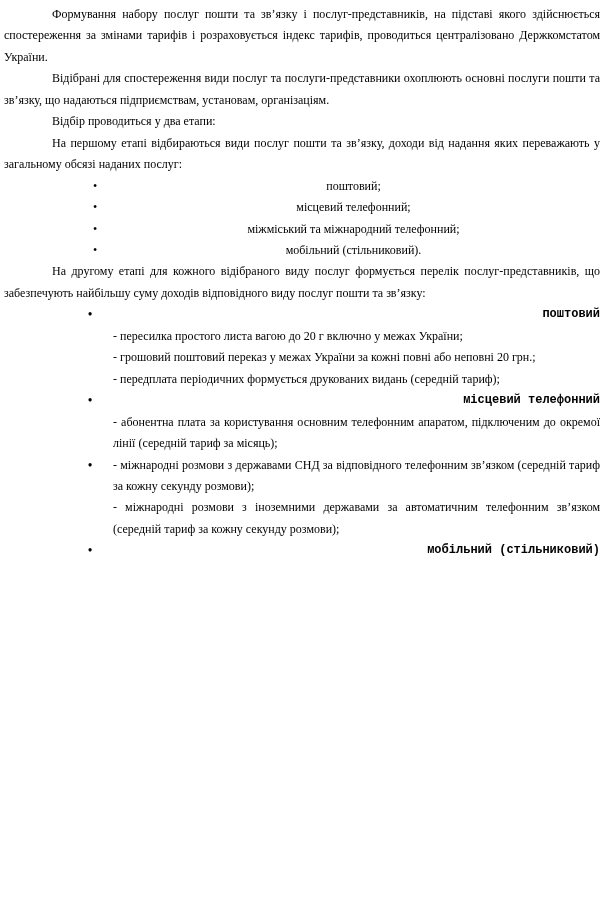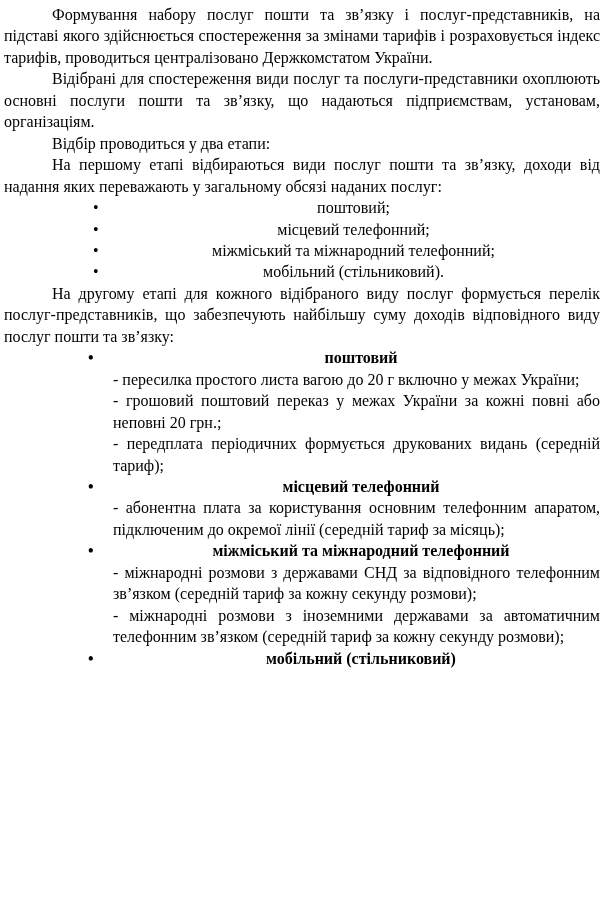--- a/index.html
+++ b/index.html
@@ -7,21 +7,21 @@
   body {
     width: 607px;
     height: 910px;
     overflow: hidden;
     background: #ffffff;
   }
   .page {
     width: 607px;
     height: 662px;
     font-family: "Liberation Serif", "DejaVu Serif", serif;
-    font-size: 16px;
+    font-size: 12px;
     line-height: 21.45px;
     color: #000000;
     padding: 4px 7px 0 4px;
     text-align: justify;
   }
   p { margin: 0; }
   .para { text-indent: 48px; text-align: justify; }
   ul { margin: 0; padding: 0; list-style: none; }
 
   
@@ -45,21 +45,22 @@
   .stage2 .group::before {
     content: "\2022";
     position: absolute;
     left: -25px;
     top: 0;
     font-weight: bold;
   }
   .group-title {
     font-weight: bold;
     padding-left: 9px;
-    text-align: center;
+    text-align: right;
+    font-family: Liberation Mono, monospace;
   }
   .sub { text-align: justify; }
 </style>
 </head>
 <body>
 
 <div class="page">
 
   <p class="para">Формування набору послуг пошти та зв’язку і послуг-представників, на підставі якого здійснюється спостереження за змінами тарифів і розраховується індекс тарифів, проводиться централізовано Держкомстатом України.</p>
   <p class="para">Відібрані для спостереження види послуг та послуги-представники охоплюють основні послуги пошти та зв’язку, що надаються підприємствам, установам, організаціям.</p>
@@ -83,21 +84,20 @@
       <p class="sub">- грошовий поштовий переказ у межах України за кожні повні або неповні 20 грн.;</p>
       <p class="sub">- передплата періодичних формується друкованих видань (середній тариф);</p>
     </li>
 
     <li class="group">
       <div class="group-title">місцевий телефонний</div>
       <p class="sub">- абонентна плата за користування основним телефонним апаратом, підключеним до окремої лінії (середній тариф за місяць);</p>
     </li>
 
     <li class="group">
-      <div class="group-title">міжміський та міжнародний телефонний</div>
       <p class="sub">- міжнародні розмови з державами СНД за відповідного телефонним зв’язком (середній тариф за кожну секунду розмови);</p>
       <p class="sub">- міжнародні розмови з іноземними державами за автоматичним телефонним зв’язком (середній тариф за кожну секунду розмови);</p>
     </li>
 
     <li class="group">
       <div class="group-title">мобільний (стільниковий)</div>
     </li>
 
   </ul>
 

